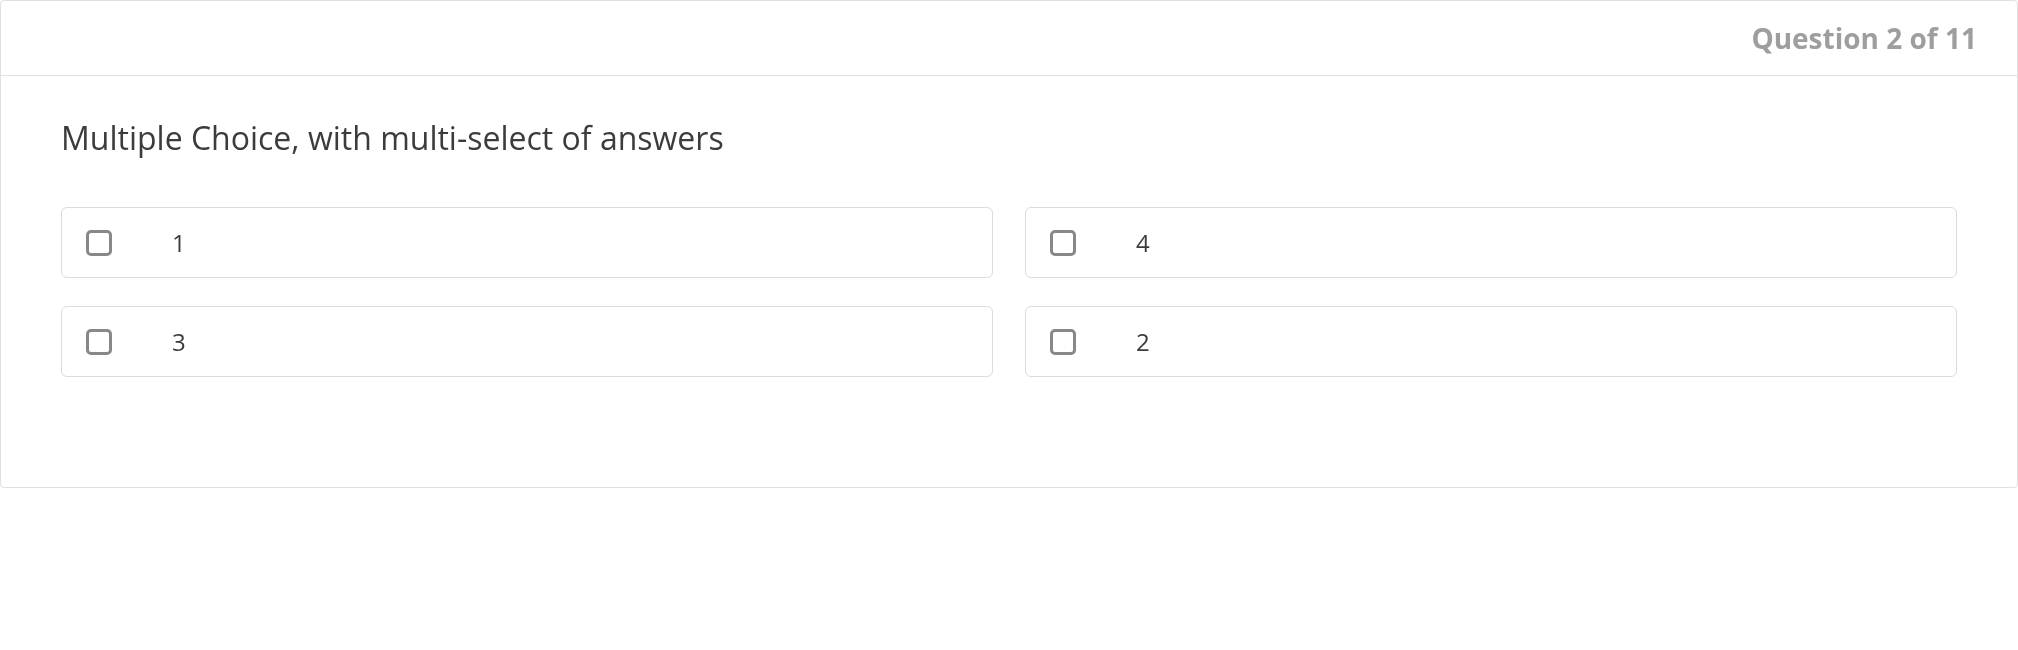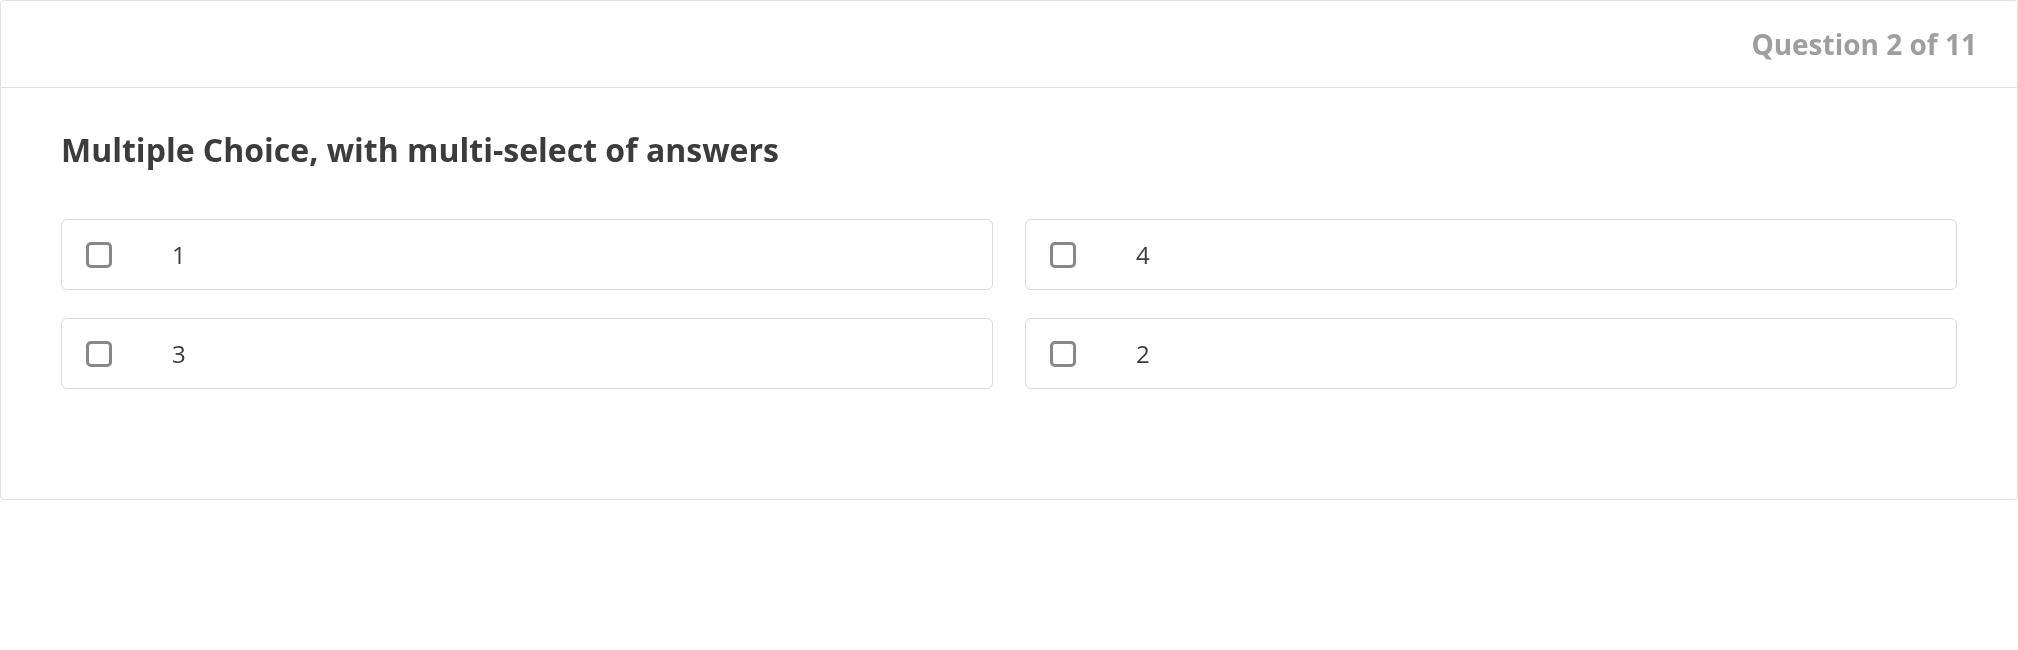--- a/index.html
+++ b/index.html
@@ -13,37 +13,37 @@
       padding: 0;
     }
     .card {
       border: 1px solid #e0e0e0;
       border-radius: 4px;
       background: #ffffff;
       width: 2018px;
       margin: 0;
     }
     .card-header {
-      padding: 24px 40px;
+      padding: 18px 40px;
       border-bottom: 1px solid #e0e0e0;
       display: flex;
       justify-content: flex-end;
     }
     .question-count {
       color: #9e9e9e;
       font-size: 28px;
       font-weight: 700;
     }
     .card-body {
       padding: 40px 60px 50px 60px;
     }
     .question-text {
       color: #3c3c3c;
       font-size: 32px;
-      font-weight: 700;
+      font-weight: 400;
       margin-bottom: 48px;
     }
     .options-grid {
       display: grid;
       grid-template-columns: 1fr 1fr;
       gap: 28px 32px;
       margin-bottom: 60px;
     }
     .option {
       display: flex;

